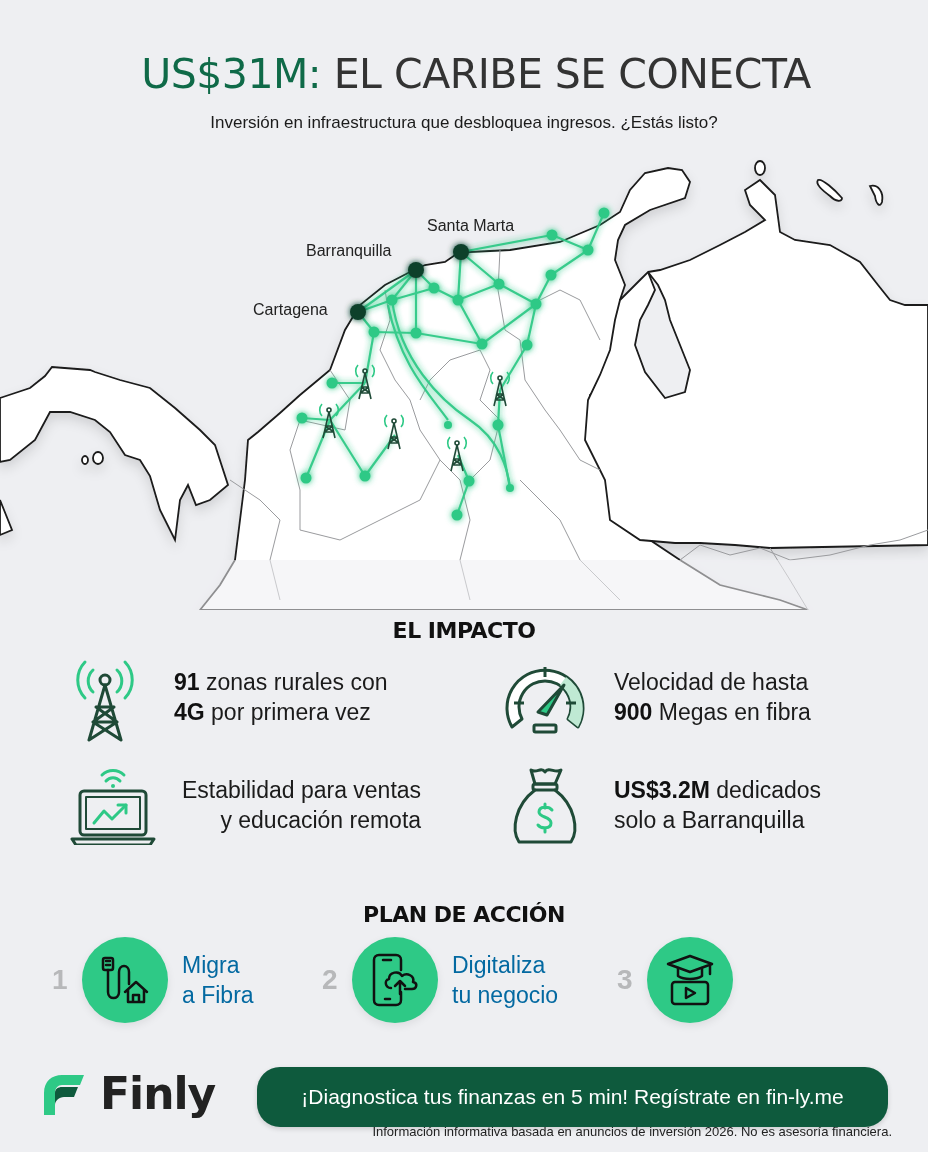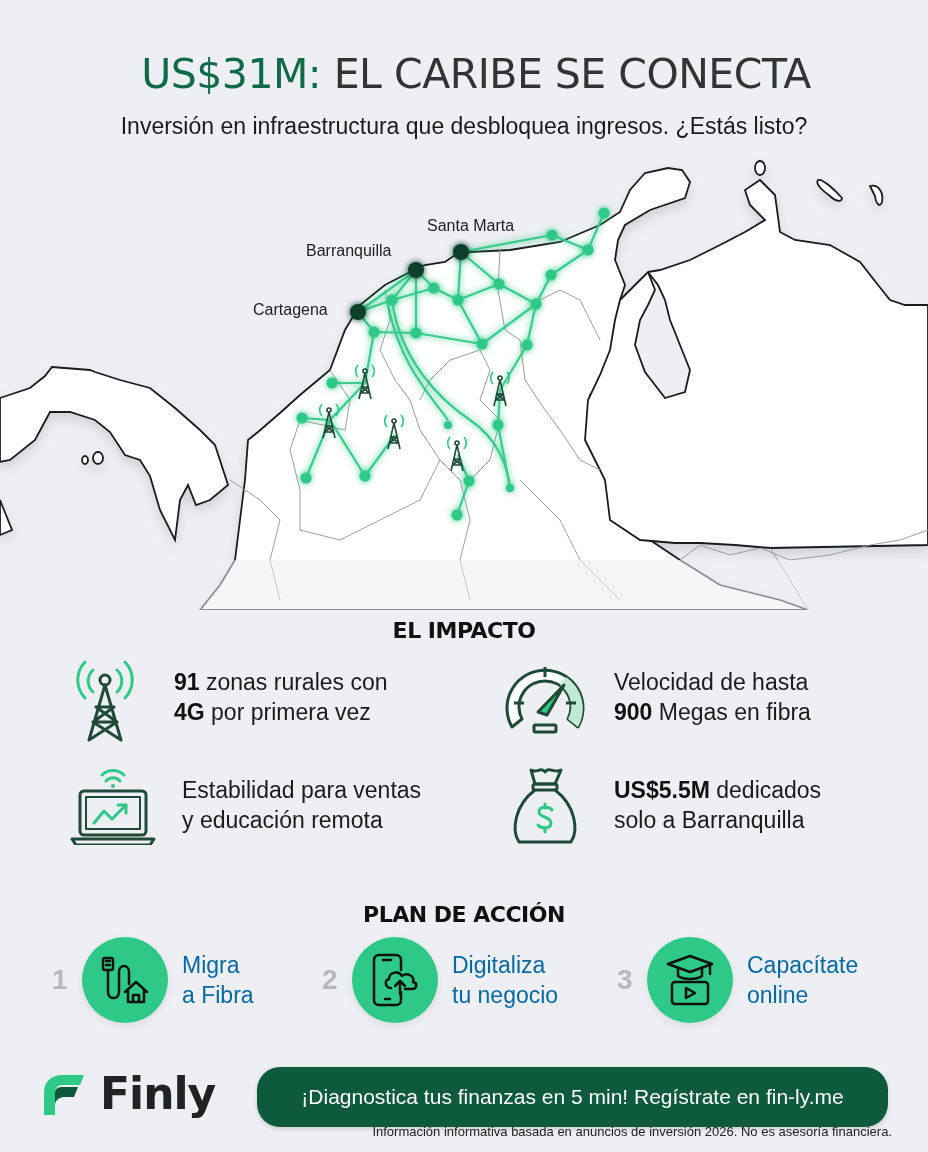--- a/index.html
+++ b/index.html
@@ -13,21 +13,21 @@
   .headline {
     position: absolute; top: 50px; left: 12px; width: 928px;
     text-align: center;
     font-family: "DejaVu Sans", sans-serif;
     font-weight: normal; font-size: 41px; letter-spacing: -0.5px;
     color: #333;
   }
   .headline .accent { color: #0f6a48; }
   .subhead {
     position: absolute; top: 113px; left: 0; width: 928px; text-align: center;
-    font-size: 23px; color: #1b1b1b;
+    font-size: 17px; color: #1b1b1b;
   }
   .map { position: absolute; top: 150px; left: 0; width: 928px; height: 460px; }
   .city-label { font-family: "Liberation Sans", sans-serif; font-size: 16px; fill: #222; }
 
   .section-title {
     position: absolute; left: 40px; width: 848px; height: 30px;
     display: flex; align-items: center; gap: 18px; flex-direction: column;
   }
   .section-title .rule { flex: 1; height: 2px; background: #c4c5c8; }
   .section-title .label {
@@ -261,21 +261,21 @@
         <rect x="34" y="68" width="22" height="7" rx="1.5"></rect>
       </g>
     </svg>
   </div>
   <div class="text">
     <span>Velocidad de hasta</span><br>
     <b>900</b><span> Megas en fibra</span>
   </div>
 </div>
 
-<div class="impact-item" style="left:68px; top:760px;">
+<div class="impact-item" style="left:68px; top:760px;text-align:right;">
   <div class="icon">
     <svg width="90" height="80" viewBox="0 0 90 80">
       <g fill="none" stroke-linecap="round" stroke-linejoin="round">
         <path d="M34 10 A16 16 0 0 1 56 10 M38 16 A9 9 0 0 1 52 16" stroke="#2ec986" stroke-width="3"></path>
         <circle cx="45" cy="21" r="2" fill="#2ec986" stroke="none"></circle>
         <rect x="12" y="26" width="66" height="44" rx="4" stroke="#1f4a37" stroke-width="3"></rect>
         <rect x="18" y="32" width="54" height="32" stroke="#1f4a37" stroke-width="2"></rect>
         <path d="M4 74 L86 74 L82 80 L8 80 Z" stroke="#1f4a37" stroke-width="3"></path>
         <path d="M26 58 L36 46 L44 54 L58 40" stroke="#2ec986" stroke-width="3"></path>
         <path d="M50 40 L58 40 L58 48" stroke="#2ec986" stroke-width="3"></path>
@@ -293,21 +293,21 @@
     <svg width="80" height="90" viewBox="0 0 80 90">
       <g fill="none" stroke="#1f4a37" stroke-width="3" stroke-linejoin="round" stroke-linecap="round">
         <path d="M26 10 C 32 14, 36 6, 40 12 C 44 6, 50 14, 56 10 L50 24 L30 24 Z"></path>
         <rect x="28" y="24" width="24" height="6" rx="2"></rect>
         <path d="M30 30 C 10 45, 6 70, 14 82 L66 82 C 74 70, 70 45, 50 30"></path>
         <path d="M47 50 C 44 46, 34 46, 34 52 C 34 58, 46 56, 46 63 C 46 69, 36 69, 33 65 M40 44 L40 48 M40 68 L40 72" stroke="#2ec986"></path>
       </g>
     </svg>
   </div>
   <div class="text">
-    <b>US$5.5M</b><span> dedicados</span><br>
+    <b>US$3.2M</b><span> dedicados</span><br>
     <span>solo a Barranquilla</span>
   </div>
 </div>
 
 <div class="section-title" style="top:884px;">
   <div class="rule"></div>
   <div class="label">PLAN DE ACCIÓN</div>
   <div class="rule"></div>
 </div>
 
@@ -355,24 +355,20 @@
     <svg width="56" height="56" viewBox="0 0 56 56">
       <g fill="none" stroke="#111" stroke-width="2.5" stroke-linecap="round" stroke-linejoin="round">
         <path d="M6 12 L28 4 L50 12 L28 20 Z"></path>
         <path d="M16 16 L16 24 C 22 28, 34 28, 40 24 L40 16"></path>
         <line x1="48" y1="13" x2="48" y2="22"></line>
         <rect x="10" y="30" width="36" height="22" rx="3"></rect>
         <path d="M24 36 L33 41 L24 46 Z"></path>
       </g>
     </svg>
   </div>
-  <div class="text">
-    <span>Capacítate</span><br>
-    <span>online</span>
-  </div>
 </div>
 
 <div class="logo">
   <svg width="48" height="48" viewBox="0 0 48 48">
     <path d="M4 22 C 4 10, 12 4, 22 4 L44 4 L40 14 L22 14 C 18 14, 15 17, 15 22 L15 44 L4 44 Z" fill="#2ec986"></path>
     <path d="M15 22 C 15 18, 18 16, 22 16 L38 16 L34 26 L24 26 C 19 26, 15 30, 15 34 Z" fill="#0e5a3d"></path>
   </svg>
   <span class="wordmark">Finly</span>
 </div>
 

